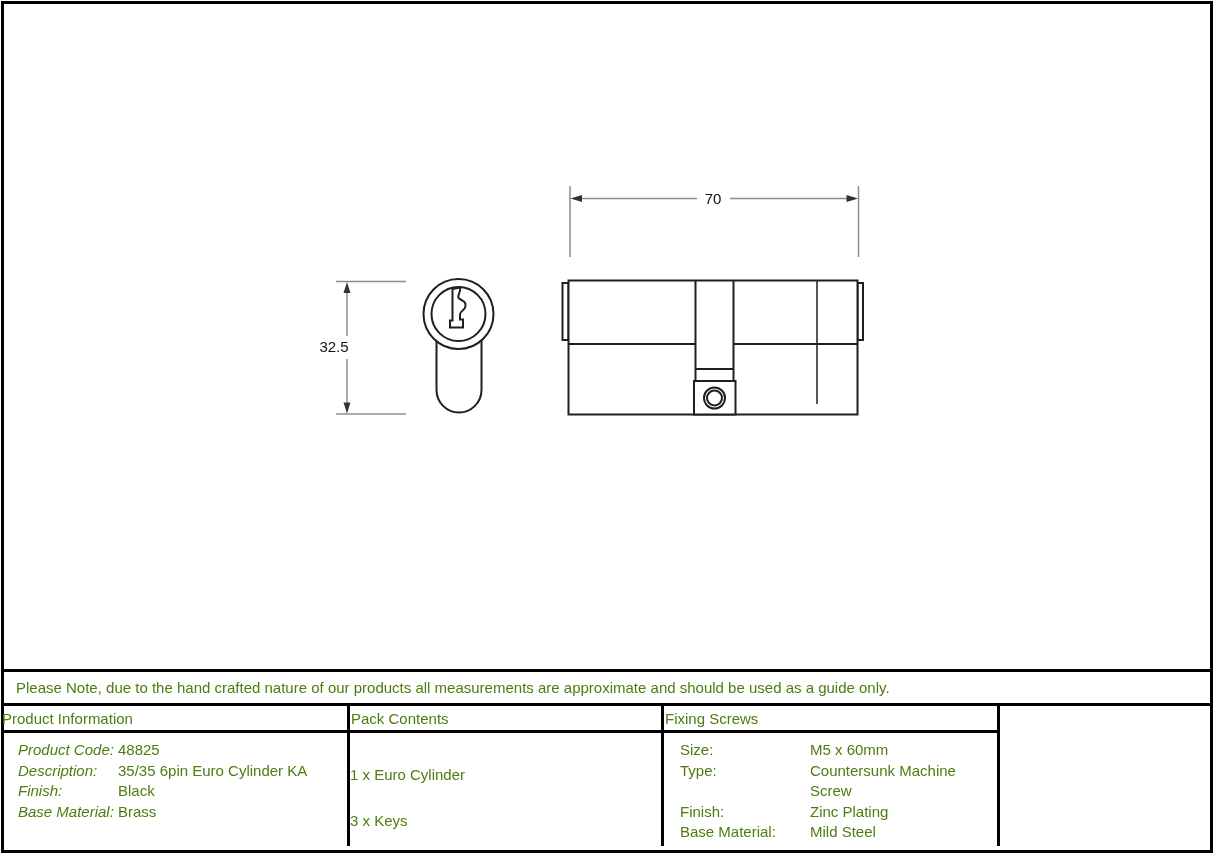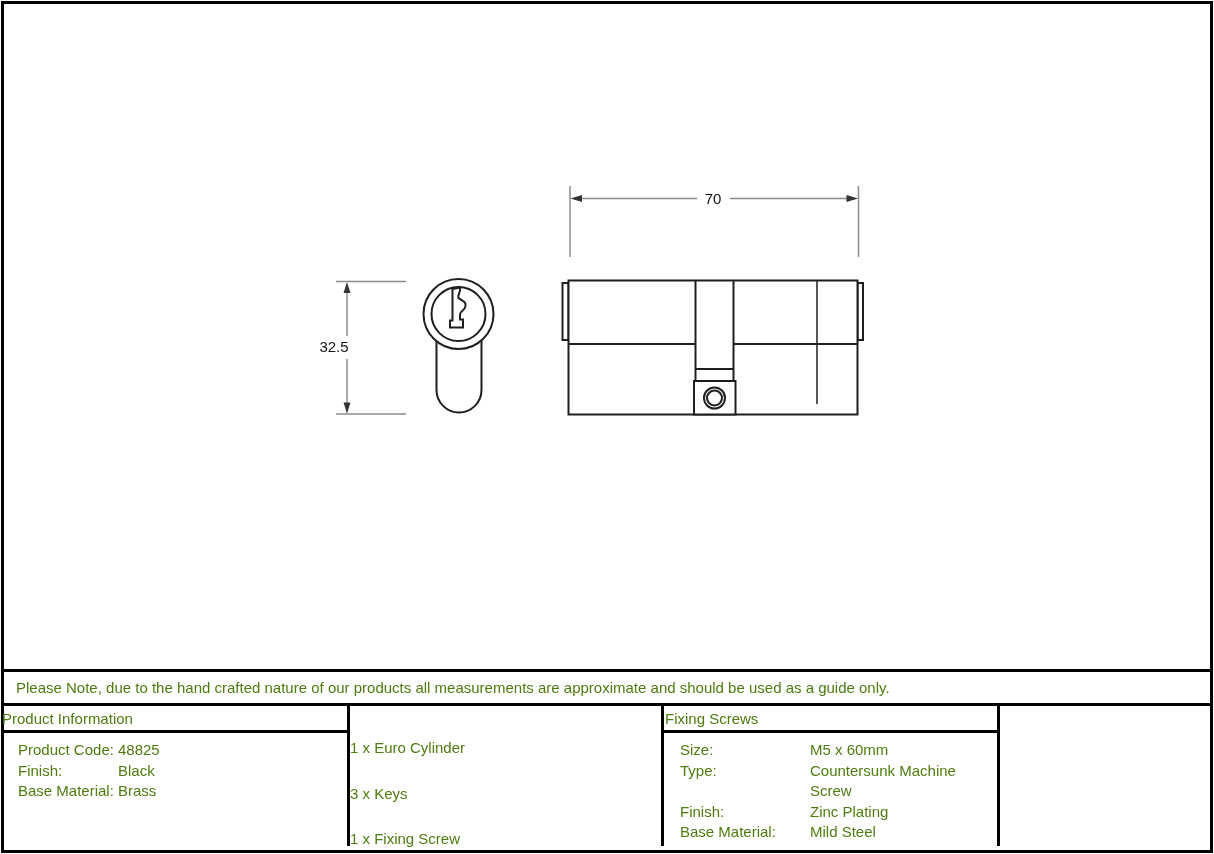--- a/index.html
+++ b/index.html
@@ -40,21 +40,21 @@
   .col-logo{left:999px;width:213px;display:flex;align-items:center;justify-content:center;}
   .hdr{
     height:27px;box-sizing:border-box;
     border-bottom:3px solid #000;
     display:flex;align-items:center;
     padding-left:1px;font-size:15px;
   }
   .cell-body{padding-top:7px;font-size:15px;}
   .kv{display:flex;line-height:20.6px;}
   .col-product .kv{padding-left:17px;}
-  .col-product .k{width:100px;flex:none;}
+  .col-product .k{width:100px;flex:none;font-style:italic;}
   .col-fixing .kv{padding-left:16px;gap:28px;}
   .col-fixing .k{width:102px;flex:none;}
   .pack-item{line-height:20.6px;margin-top:25px;}
 
   .logo-svg text{font-family:"Liberation Serif","DejaVu Serif",serif;}
 </style>
 </head>
 <body>
 
 <div class="page">
@@ -116,31 +116,36 @@
   <div class="info-table">
 
     <div class="col col-product">
       <div class="hdr">Product Information</div>
       <div class="cell-body">
         <div class="kv">
           <span class="k">Product Code:</span>
           <span class="v">48825</span>
         </div>
         <div class="kv">
+          <span class="k">Description:</span>
+          <span class="v">35/35 6pin Euro Cylinder KA</span>
+        </div>
+        <div class="kv">
           <span class="k">Finish:</span>
           <span class="v">Black</span>
         </div>
         <div class="kv">
           <span class="k">Base Material:</span>
           <span class="v">Brass</span>
         </div>
       </div>
     </div>
 
     <div class="col col-pack">
+      <div class="hdr">Pack Contents</div>
       <div class="cell-body">
         <div class="pack-item">1 x Euro Cylinder</div>
         <div class="pack-item">3 x Keys</div>
         <div class="pack-item">1 x Fixing Screw</div>
       </div>
     </div>
 
     <div class="col col-fixing">
       <div class="hdr">Fixing Screws</div>
       <div class="cell-body">

